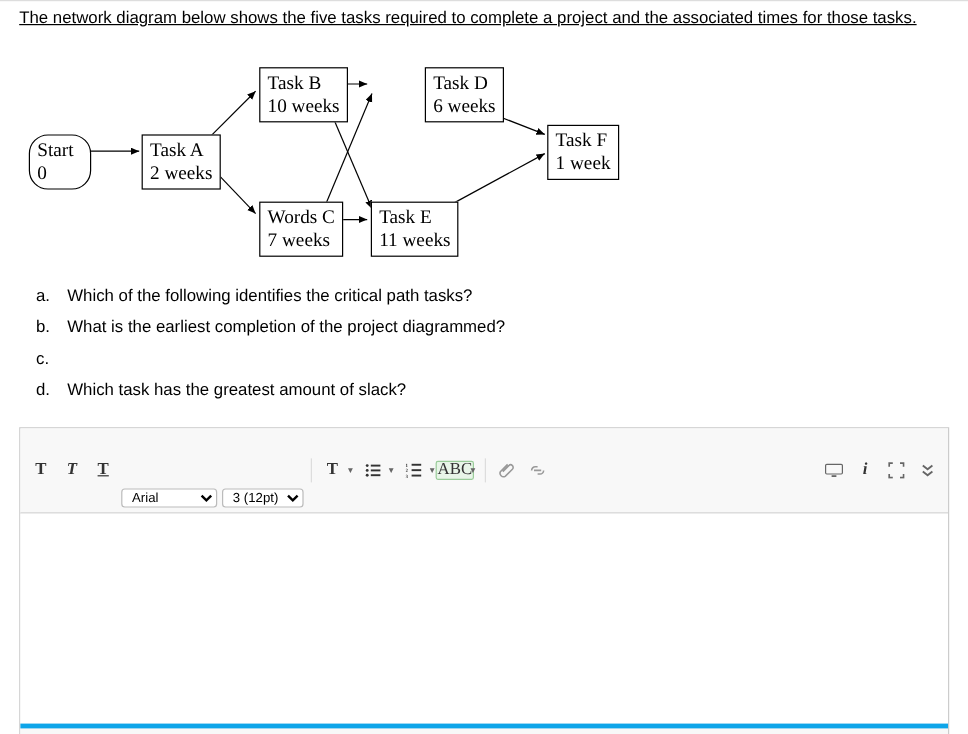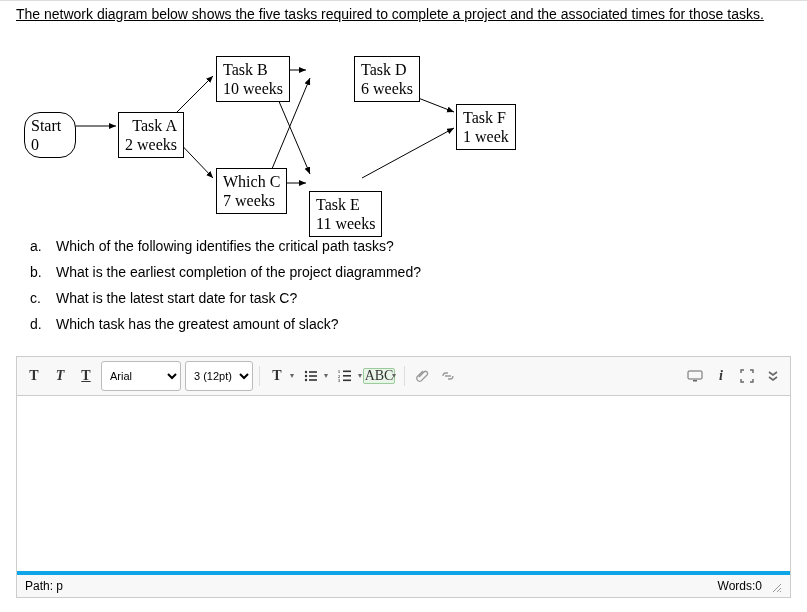--- a/index.html
+++ b/index.html
@@ -81,26 +81,27 @@
     justify-content: center;
     font-family: "Times New Roman", serif;
     font-weight: bold;
     font-size: 14px;
     color: #333;
     border: 1px solid transparent;
     border-radius: 2px;
     cursor: pointer;
   }
   .tb-sel {
-    height: 30px;
+    height: 16px;
     font-size: 11px;
     border: 1px solid #bbb;
     border-radius: 3px;
     background: #fff;
     padding: 0 4px;
+    margin-top: 46px;
   }
   .tb-sel.font { width: 80px; }
   .tb-sel.size { width: 68px; }
   .tb-sep { width: 1px; height: 20px; background: #ddd; margin: 0 2px; }
   .drop-caret {
     font-size: 8px;
     color: #666;
     margin-left: -2px;
     margin-right: 2px;
   }
@@ -168,58 +169,57 @@
 
       <line x1="346" y1="28" x2="438" y2="64" class="edge" marker-end="url(#ah)"></line>
 
       <line x1="346" y1="130" x2="438" y2="80" class="edge" marker-end="url(#ah)"></line>
     </svg>
 
     <div class="node" style="left:8px; top:64px;border-radius:16px;">
       <div>Start</div>
       <div>0</div>
     </div>
-    <div class="node" style="left:102px; top:64px;text-align:right;">
+    <div class="node" style="left:102px; top:64px;">
       <div>Task A</div>
       <div>2 weeks</div>
     </div>
     <div class="node" style="left:200px; top:8px;">
       <div>Task B</div>
       <div>10 weeks</div>
     </div>
     <div class="node" style="left:200px; top:120px;">
-      <div>Which C</div>
+      <div>Words C</div>
       <div>7 weeks</div>
     </div>
     <div class="node" style="left:306px; top:8px;margin-left:32px;">
       <div>Task D</div>
       <div>6 weeks</div>
     </div>
-    <div class="node" style="left:293px; top:120px;margin-top:23px;">
+    <div class="node" style="left:293px; top:120px;">
       <div>Task E</div>
       <div>11 weeks</div>
     </div>
     <div class="node" style="left:440px; top:56px;">
       <div>Task F</div>
       <div>1 week</div>
     </div>
   </div>
 
   <div class="questions">
     <div class="q-row">
       <div class="q-letter">a.</div>
       <div>Which of the following identifies the critical path tasks?</div>
     </div>
     <div class="q-row">
       <div class="q-letter">b.</div>
       <div>What is the earliest completion of the project diagrammed?</div>
     </div>
     <div class="q-row">
       <div class="q-letter">c.</div>
-      <div>What is the latest start date for task C?</div>
     </div>
     <div class="q-row">
       <div class="q-letter">d.</div>
       <div>Which task has the greatest amount of slack?</div>
     </div>
   </div>
 
   <div class="editor">
     <div class="toolbar">
       <div class="tb-btn">T</div>

